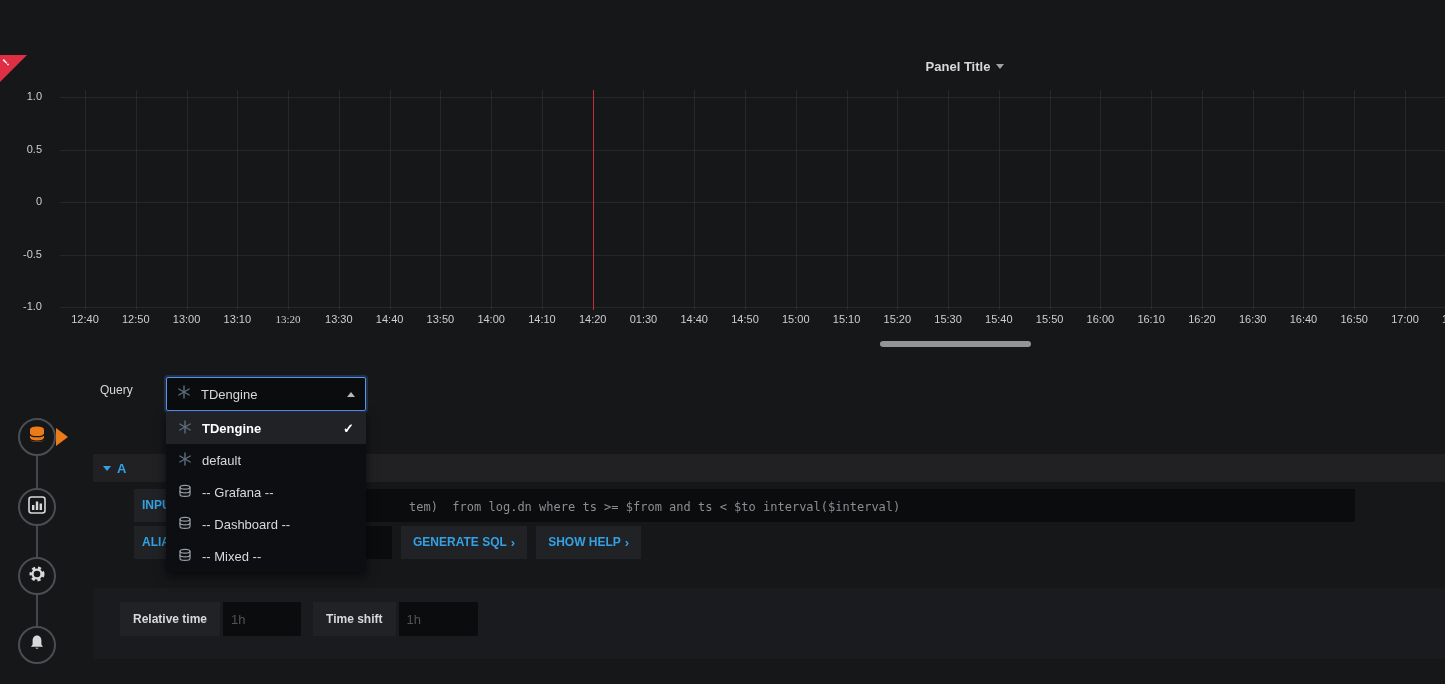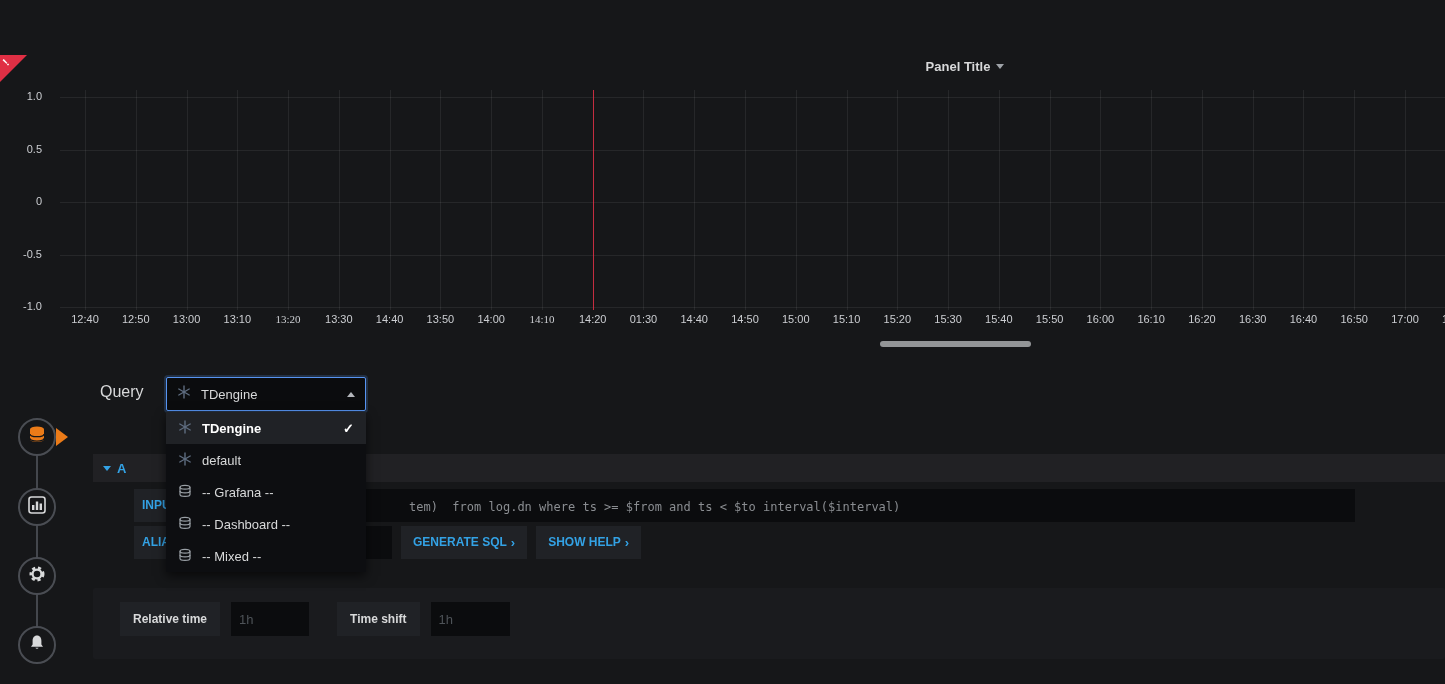--- a/index.html
+++ b/index.html
@@ -40,21 +40,21 @@
   .xtick { position:absolute; width:50px; text-align:center; font-size:11px; color:#ccced2; }
   .hscroll { left:880px; top:286px; width:151px; height:6px; border-radius:3px; background:#a9abae; opacity:0.85; cursor:pointer; }
 
   
   .rail-line { left:36px; top:437px; width:2px; height:208px; background:#44474d; }
   .rail-circle { width:38px; height:38px; border-radius:50%; border:2px solid #4a4d53; background:#161719;
     display:flex; align-items:center; justify-content:center; left:18px; cursor:pointer; }
   .active-arrow { left:56px; top:428px; width:0; height:0;
     border-top:9px solid transparent; border-bottom:9px solid transparent; border-left:12px solid #eb7b18; }
 
-  .query-label { left:100px; top:383px; font-size:16px; font-weight:400; color:#d8d9da; }
+  .query-label { left:100px; top:383px; font-size:12px; font-weight:400; color:#d8d9da; }
 
   .ds-picker { left:166px; top:377px; width:200px; height:34px; background:#0b0c0e;
     border:1px solid #5794f2; box-shadow:0 0 0 2px rgba(87,148,242,0.2); border-radius:2px;
     display:flex; align-items:center; padding:0 10px; gap:10px; z-index:6; cursor:pointer; }
   .ds-picker .val { font-size:13px; color:#d8d9da; flex:1; }
   .ds-menu { left:166px; top:412px; width:200px; background:#0d0e11;
     box-shadow:0 4px 10px rgba(0,0,0,0.6); z-index:6; }
   .ds-item { height:32px; display:flex; align-items:center; gap:10px; padding:0 12px;
     font-size:13px; color:#d8d9da; cursor:pointer; }
   .ds-item.selected { background:#202226; font-weight:700; color:#fff; }
@@ -72,21 +72,21 @@
   .sql-text { margin-left:186px; font-family:"DejaVu Sans Mono", monospace; font-size:12px; color:#8a8d91; white-space:pre; }
 
   .alias-row { left:134px; top:526px; height:33px; display:flex; gap:1px; }
   .alias-input { width:185px; background:#0b0c0e; cursor:text; }
   .btn-blue { background:#202226; color:#33a2e5; font-size:12px; font-weight:700;
     line-height:33px; padding:0 12px; margin-left:8px; white-space:nowrap; cursor:pointer;
     display:flex; align-items:center; gap:4px; }
   .btn-blue .rc { font-size:13px; }
 
   .time-panel { left:93px; top:588px; width:1352px; height:71px; background:#1a1b1e; border-radius:2px; }
-  .time-row { position:absolute; left:27px; top:14px; height:34px; display:flex; gap:11px; }
+  .time-row { position:absolute; left:27px; top:14px; height:34px; display:flex; gap:3px; }
   .time-label { background:#202226; color:#d8d9da; font-size:12px; font-weight:700;
     line-height:34px; padding:0 13px; white-space:nowrap; }
   .time-input { width:78px; height:34px; background:#0b0c0e; border:none; outline:none;
     color:#d8d9da; font-size:13px; padding:0 8px; font-family:"Liberation Sans", sans-serif; }
   .time-input::placeholder { color:#4e5358; }
   .gap8 { width:6px; }
 </style>
 </head>
 <body>
 
@@ -145,21 +145,21 @@
     <div class="abs xlabels">
         <div class="xtick" style="left: 0px;">12:40</div>
         <div class="xtick" style="left: 50.769px;">12:50</div>
         <div class="xtick" style="left: 101.538px;">13:00</div>
         <div class="xtick" style="left: 152.307px;">13:10</div>
         <div class="xtick" style="left: 203.076px; font-family: Liberation Serif, serif;">13:20</div>
         <div class="xtick" style="left: 253.845px;">13:30</div>
         <div class="xtick" style="left: 304.614px;">14:40</div>
         <div class="xtick" style="left: 355.383px;">13:50</div>
         <div class="xtick" style="left: 406.152px;">14:00</div>
-        <div class="xtick" style="left: 456.921px; font-family: Liberation Serif, serif;">14:10</div>
+        <div class="xtick" style="left: 456.921px;">14:10</div>
         <div class="xtick" style="left: 507.69px;">14:20</div>
         <div class="xtick" style="left: 558.459px;">01:30</div>
         <div class="xtick" style="left: 609.228px;">14:40</div>
         <div class="xtick" style="left: 659.997px;">14:50</div>
         <div class="xtick" style="left: 710.766px;">15:00</div>
         <div class="xtick" style="left: 761.535px;">15:10</div>
         <div class="xtick" style="left: 812.304px;">15:20</div>
         <div class="xtick" style="left: 863.073px;">15:30</div>
         <div class="xtick" style="left: 913.842px;">15:40</div>
         <div class="xtick" style="left: 964.611px;">15:50</div>

